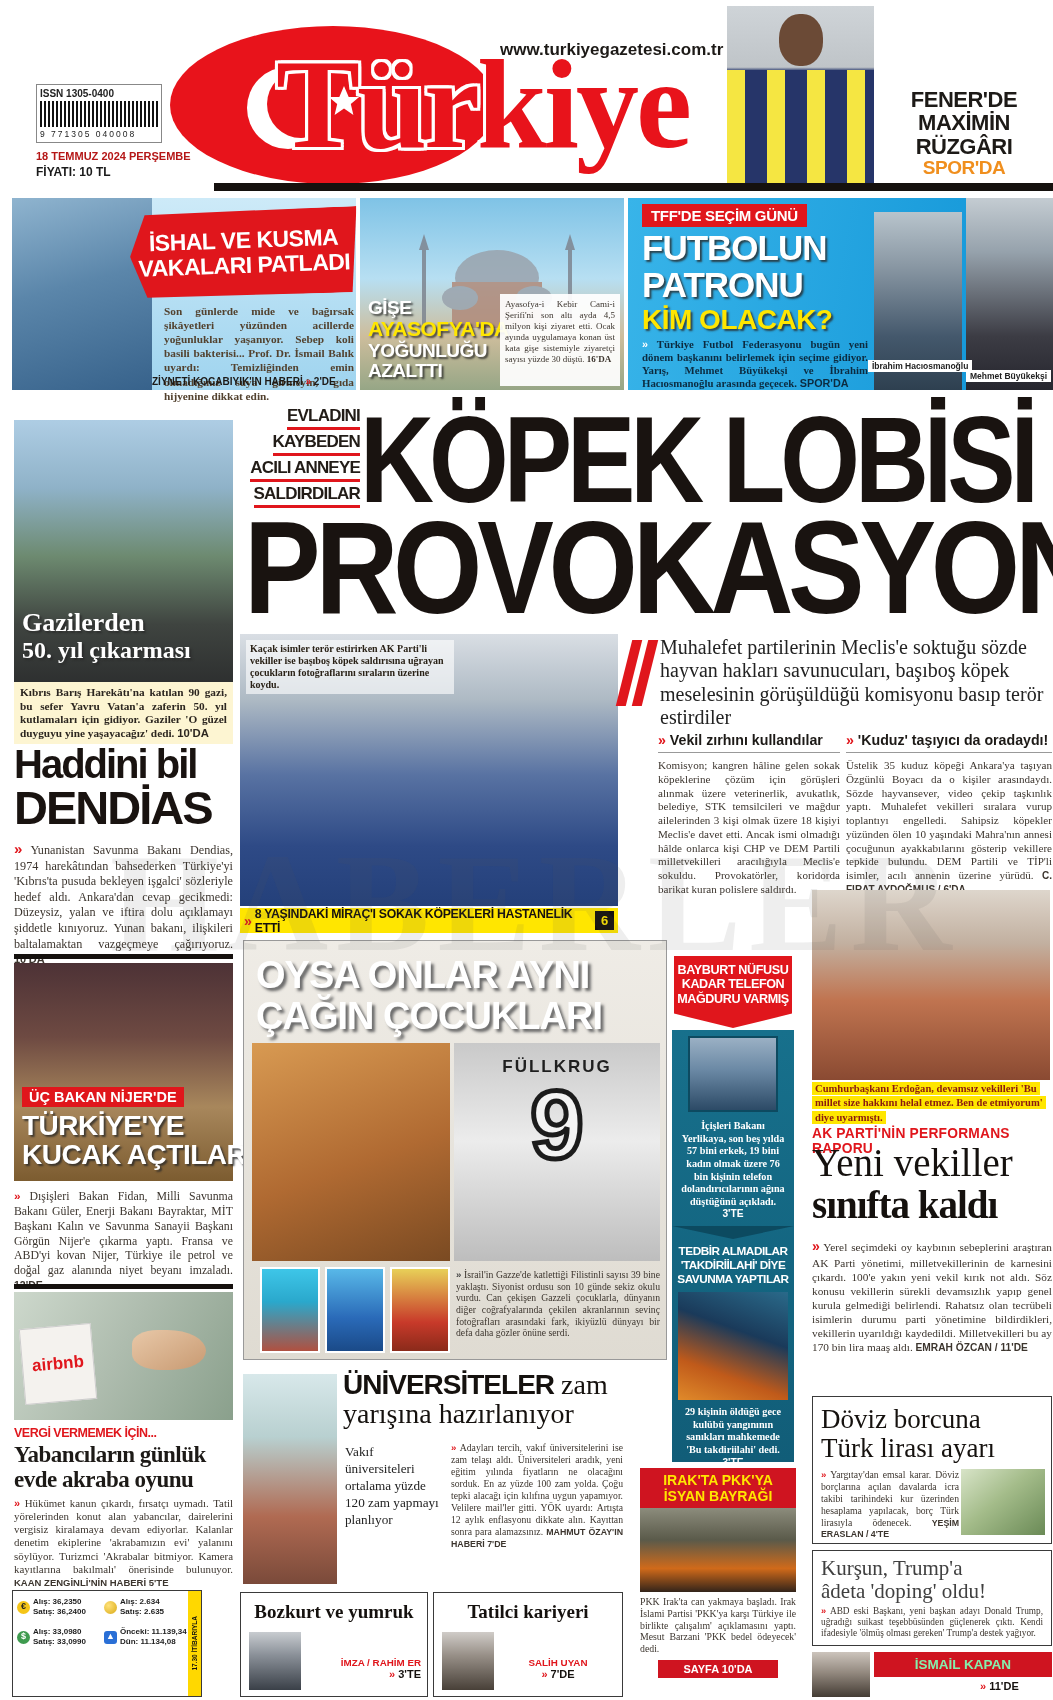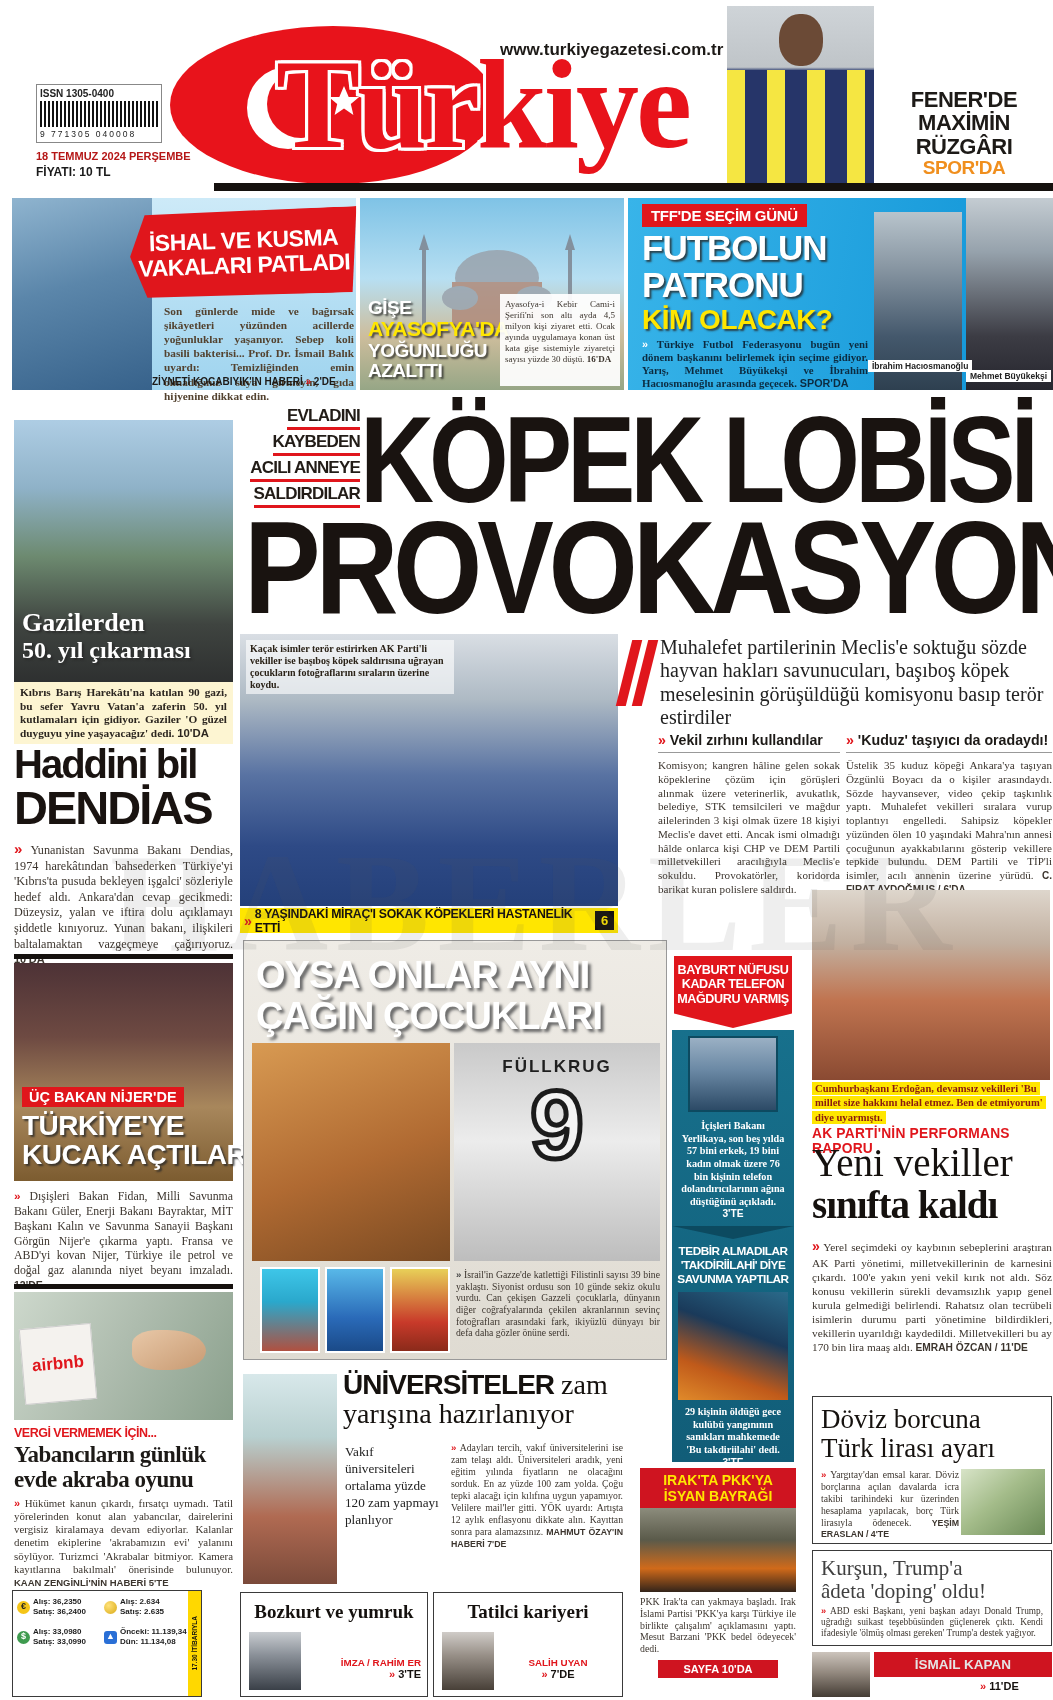--- a/index.html
+++ b/index.html
@@ -386,19 +386,19 @@
       <div style="font-size:21px">Kurşun, Trump'a</div>
       <div style="font-size:21px">âdeta 'doping' oldu!</div>
     </div>
     <div class="bt" style="margin-top:3px;font-size:9.3px;line-height:1.18">
       <span class="chev">»</span>
       <span>ABD eski Başkanı, yeni başkan adayı Donald Trump, uğradığı suikast teşebbüsünden güçlenerek çıktı. Kendi ifadesiyle 'ölmüş olması gereken' Trump'a destek yağıyor.</span>
     </div>
   </div>
 
   <div class="abs" style="left:812px;top:1652px;width:58px;height:45px;background:linear-gradient(180deg,#ccc4bc 0%,#948a80 45%,#443c34 100%)"></div>
-  <div class="abs" style="left:874px;top:1652px;width:178px;background:#cf1420;color:#e5e5e5;font-weight:bold;font-size:13.5px;text-align:center;padding:5px 0">İSMAİL KAPAN</div>
+  <div class="abs" style="left:874px;top:1652px;width:178px;background:#cf1420;color:#86efac;font-weight:bold;font-size:13.5px;text-align:center;padding:5px 0">İSMAİL KAPAN</div>
   <div class="abs" style="left:980px;top:1680px;font-size:11px;font-weight:bold;color:#15110e">
     <span class="chev">»</span>
     <span>11'DE</span>
   </div>
 
 </div>
 
 </body></html>

